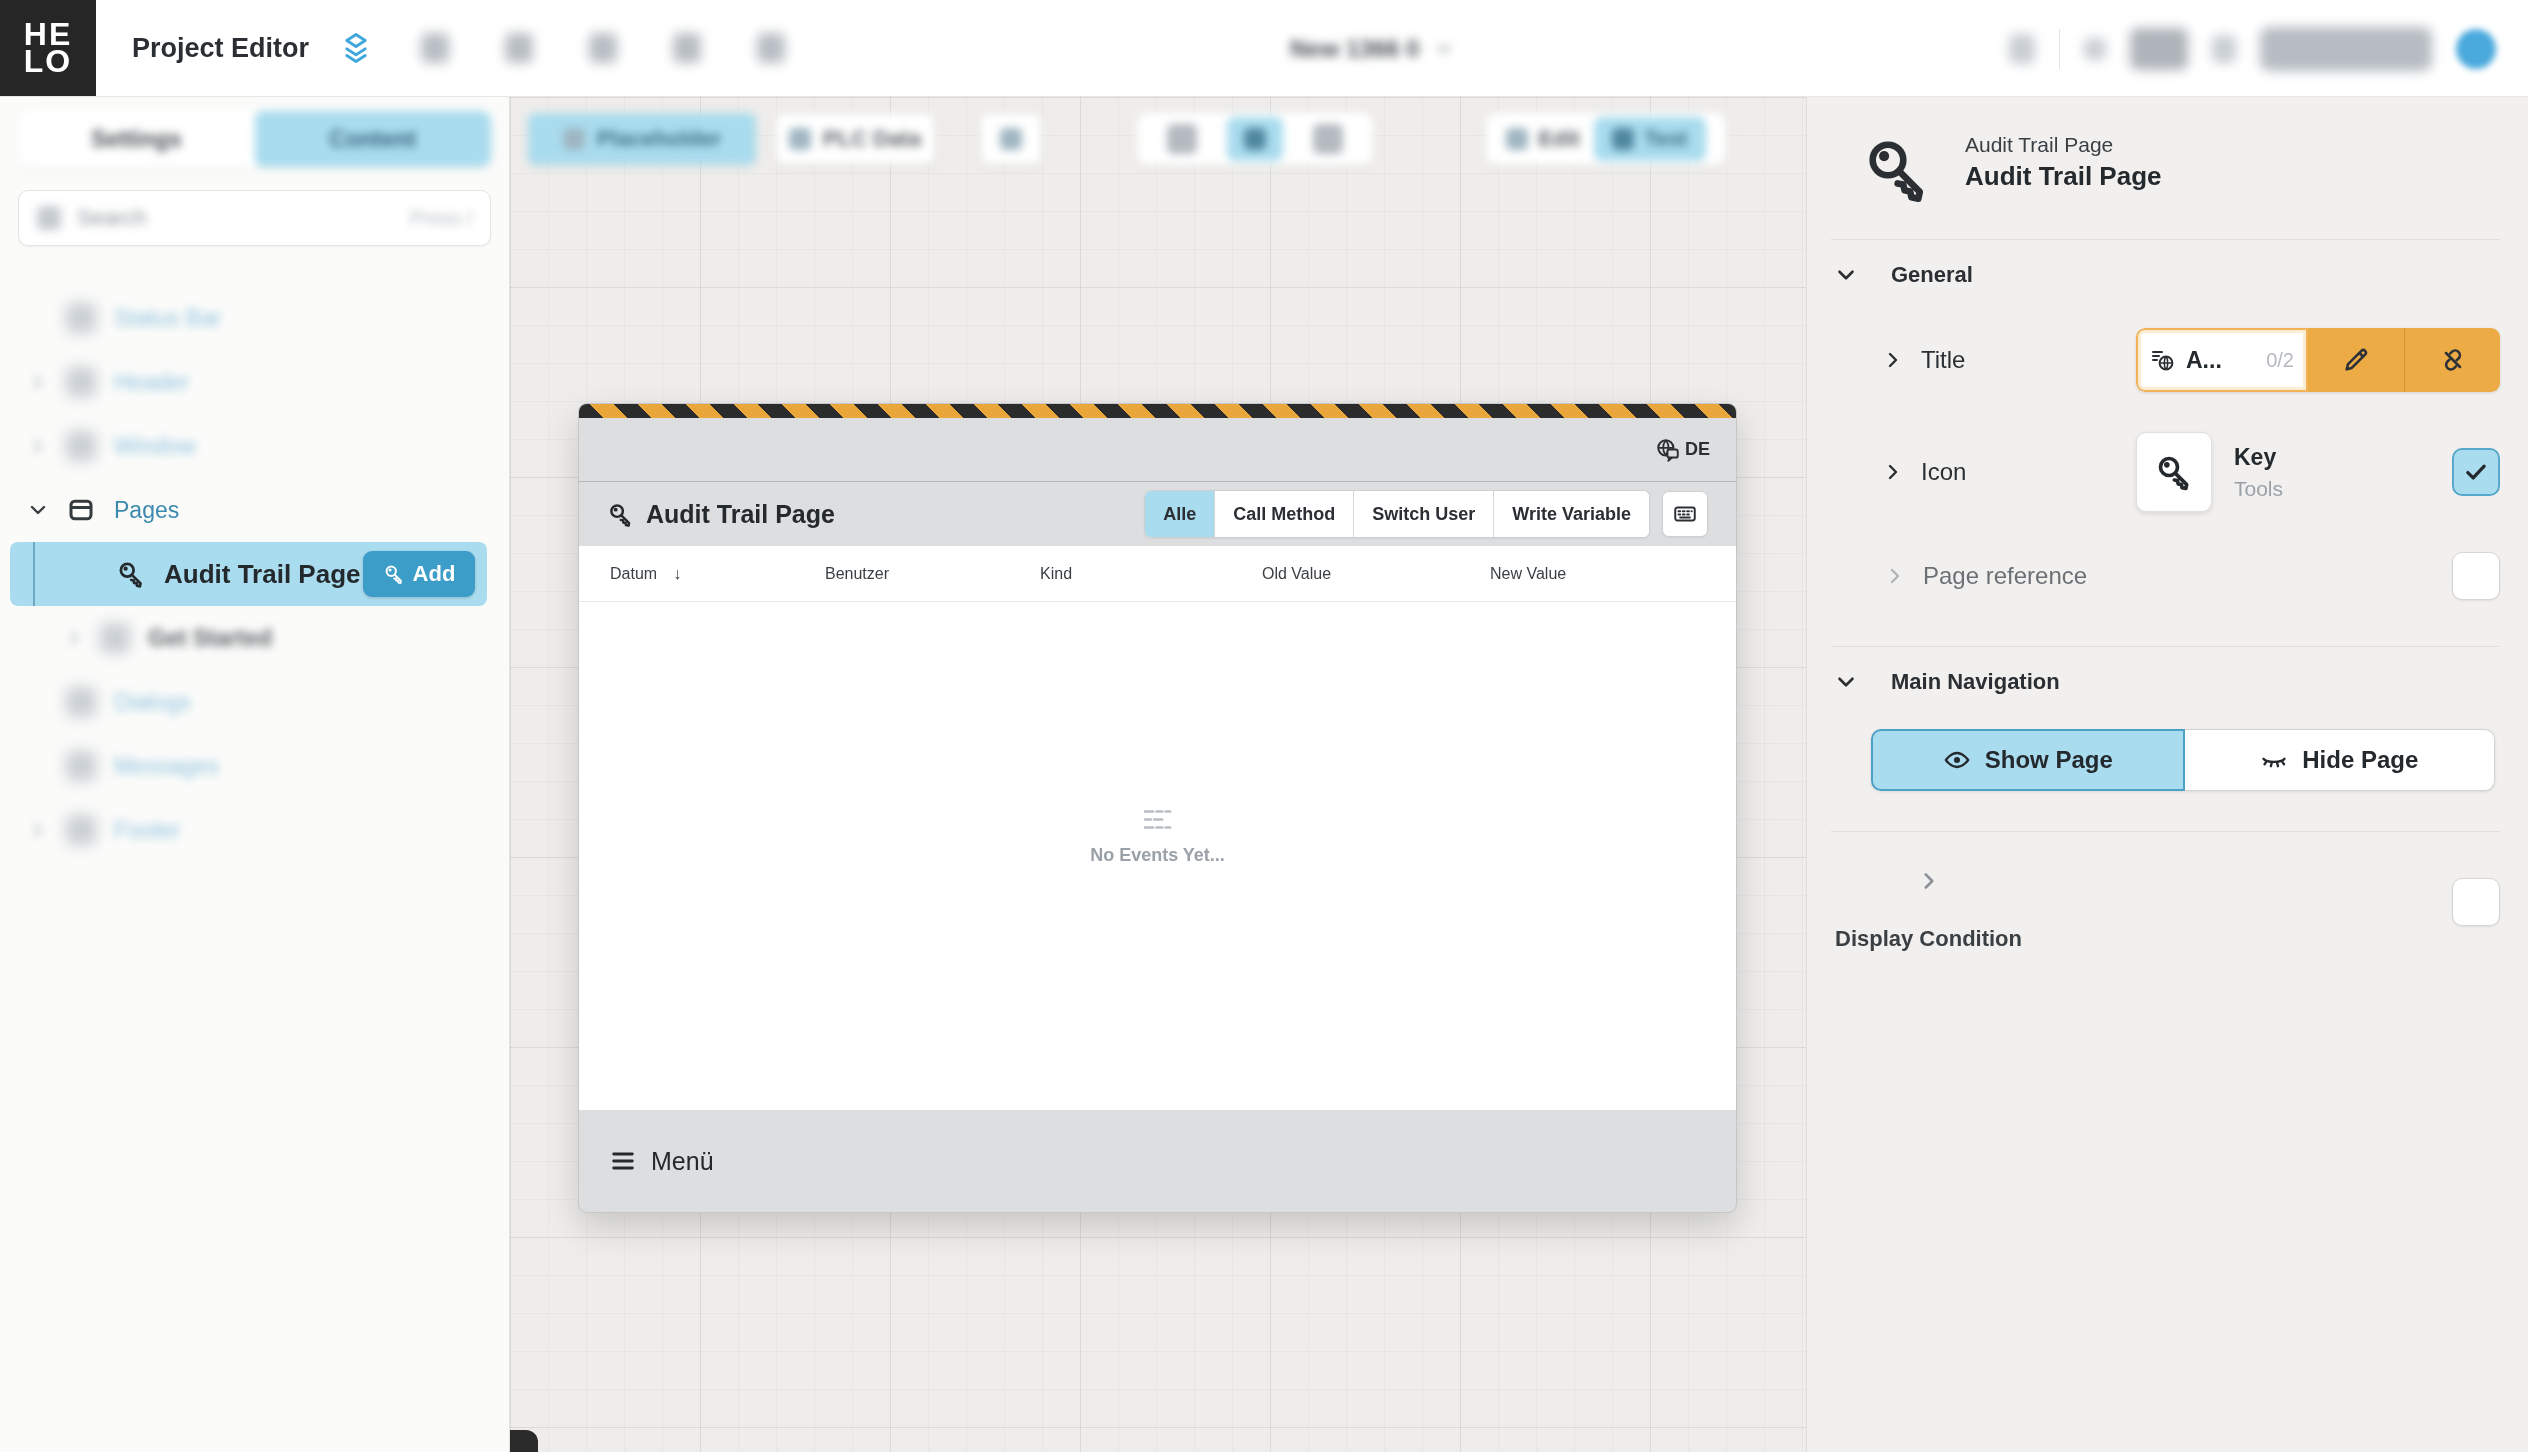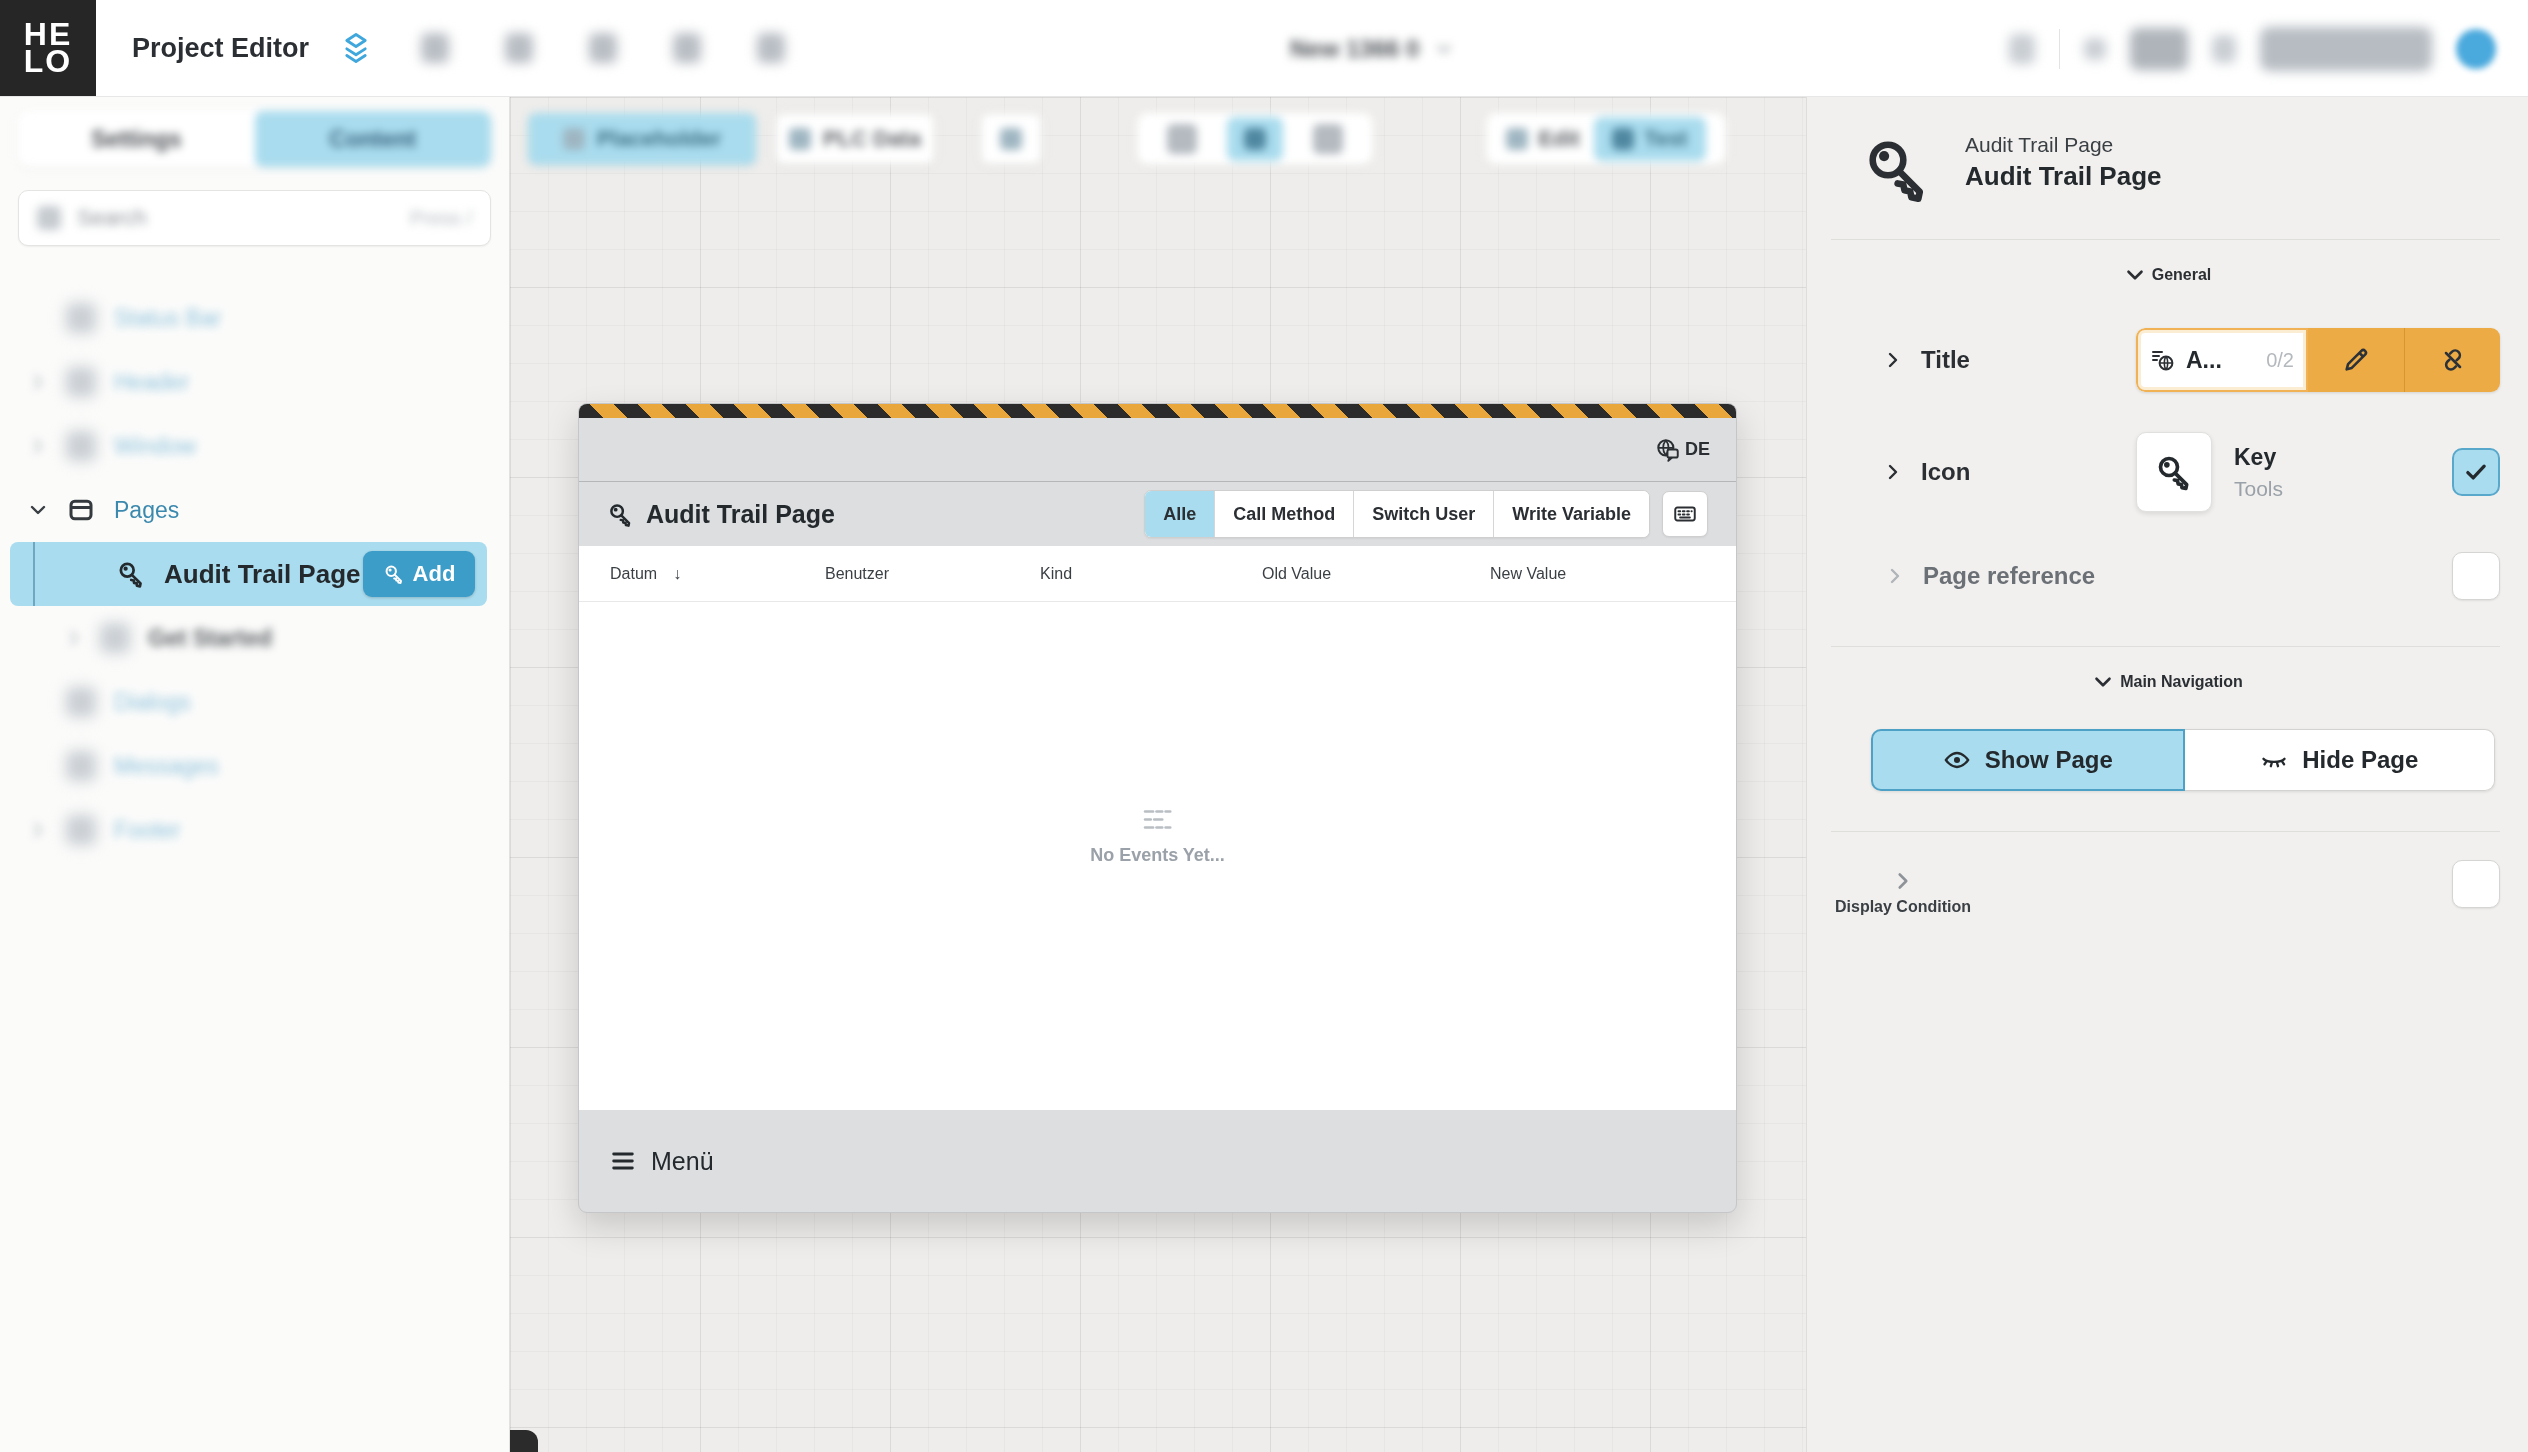--- a/index.html
+++ b/index.html
@@ -105,24 +105,24 @@
   .menu-bar { display:flex; align-items:center; gap:14px; font-size:25px; font-weight:400; color:#24292d; cursor:pointer; }
   .menu-bar svg { width:28px; height:28px; }
 
   
   .inspector { width:722px; background:#f1f0ee; border-left:1px solid #ddddda; padding:0 28px 0 24px; }
   .insp-head { display:flex; align-items:flex-start; gap:32px; padding:36px 0 0 30px; }
   .insp-head .big-key { width:72px; height:72px; color:#2b2f33; }
   .insp-head .bc { font-size:21px; color:#3a3f44; }
   .insp-head .nm { font-size:26px; font-weight:700; margin-top:4px; color:#24292d; }
   .hr { height:1px; background:#dededb; margin-top:34px; }
-  .sect-head { display:flex; align-items:center; gap:4px; padding-left:2px; margin-top:22px; font-size:16px; font-weight:700; color:#2b2f33; cursor:pointer;justify-content:center; }
+  .sect-head { display:flex; align-items:center; gap:32px; padding-left:2px; margin-top:22px; font-size:22px; font-weight:700; color:#2b2f33; cursor:pointer; }
   .sect-head svg { width:26px; height:26px; }
   .prop-row { display:flex; align-items:center; margin-top:40px; padding-left:50px; }
-  .prop-label { display:flex; align-items:center; gap:16px; font-size:24px; font-weight:700; color:#2b2f33; cursor:pointer; }
+  .prop-label { display:flex; align-items:center; gap:16px; font-size:24px; font-weight:400; color:#2b2f33; cursor:pointer; }
   .prop-label svg { width:24px; height:24px; }
   .prop-label.muted { color:#6b7076; }
   .prop-label.muted svg { color:#b0b5ba; }
   .title-ctl { margin-left:auto; display:flex; height:64px; border-radius:9px; overflow:hidden; box-shadow:0 1px 3px rgba(0,0,0,.12); }
   .title-field { width:172px; background:#fff; border:2px solid #f0b254; border-radius:9px 0 0 9px; display:flex; align-items:center; padding:0 12px; gap:10px; box-shadow:inset 0 0 0 3px rgba(240,178,84,.25); cursor:text; }
   .title-field svg { width:26px; height:26px; color:#2b2f33; flex:0 0 auto; }
   .title-field .ftxt { font-size:23px; font-weight:600; color:#24292d; }
   .title-field .cnt { margin-left:auto; font-size:20px; color:#b4b9be; }
   .o-btn { width:96px; background:#ecab44; display:flex; align-items:center; justify-content:center; color:#2b3137; cursor:pointer; }
   .o-btn + .o-btn { border-left:1px solid #d9952f; }

